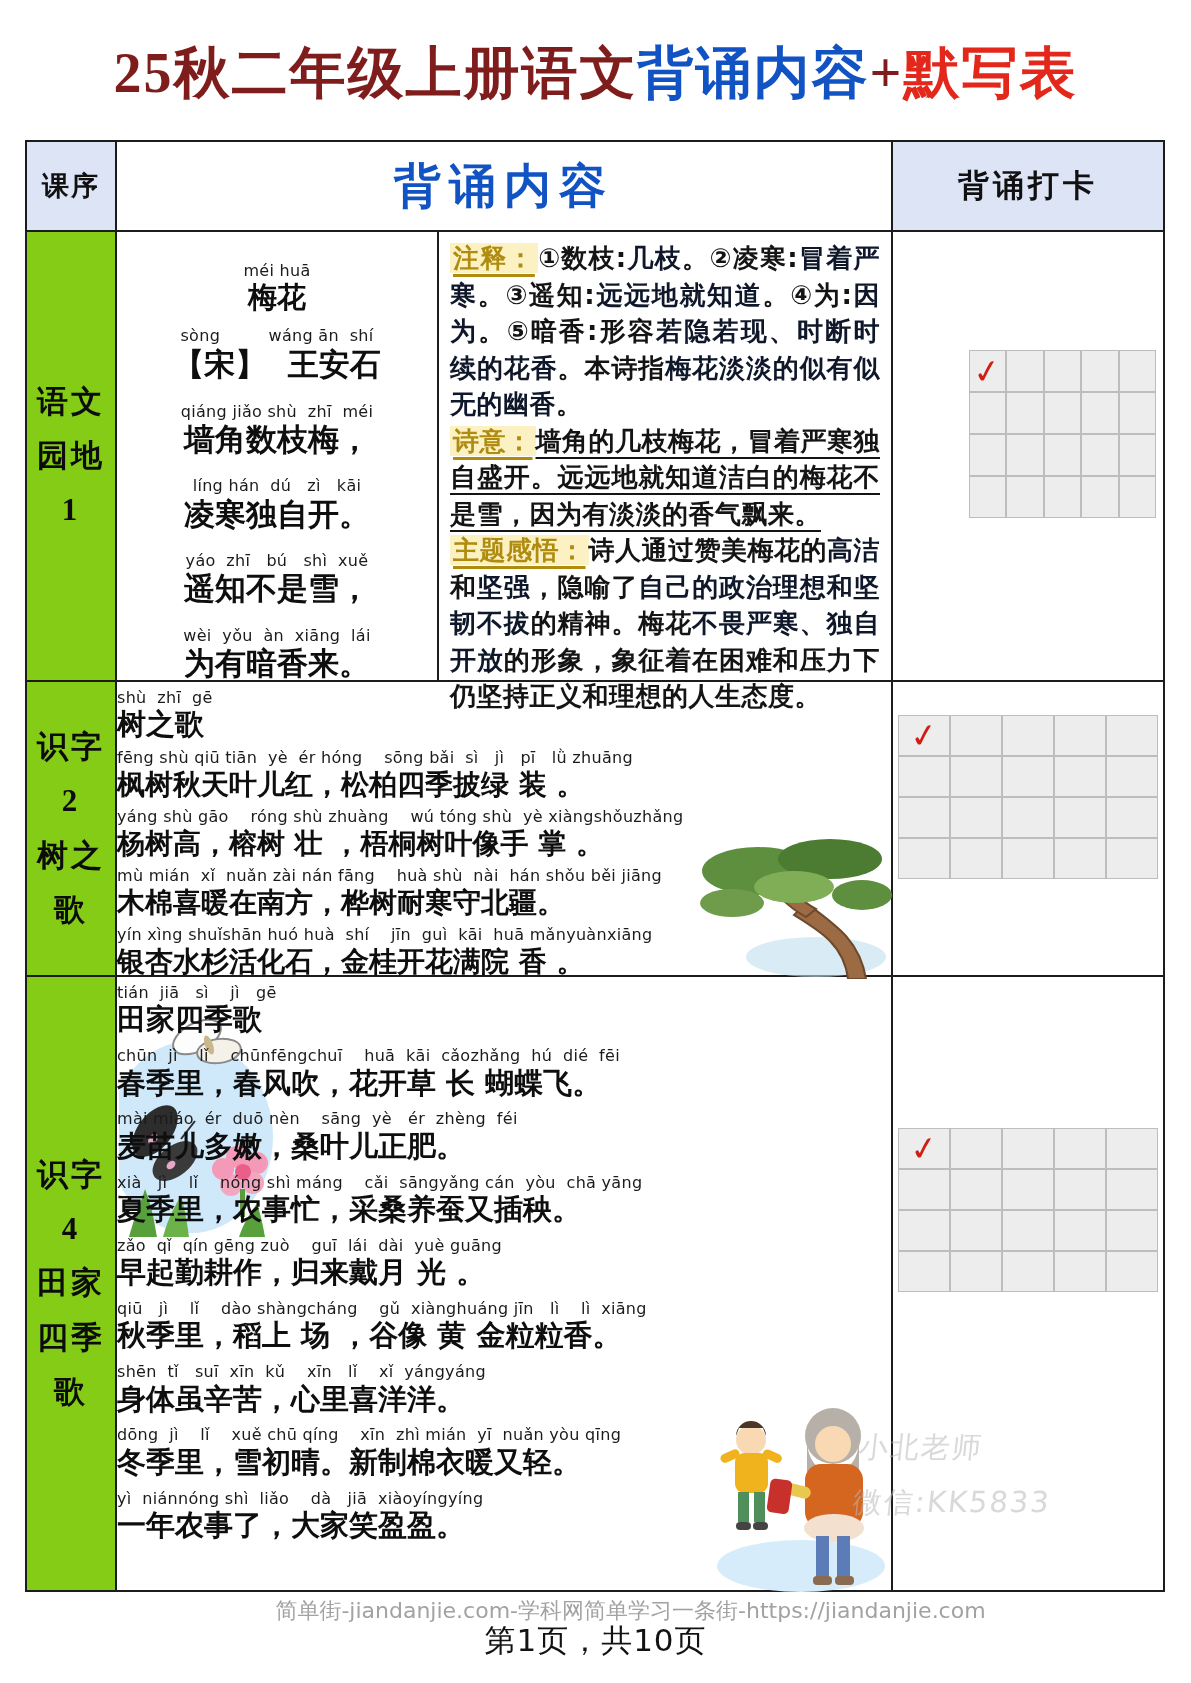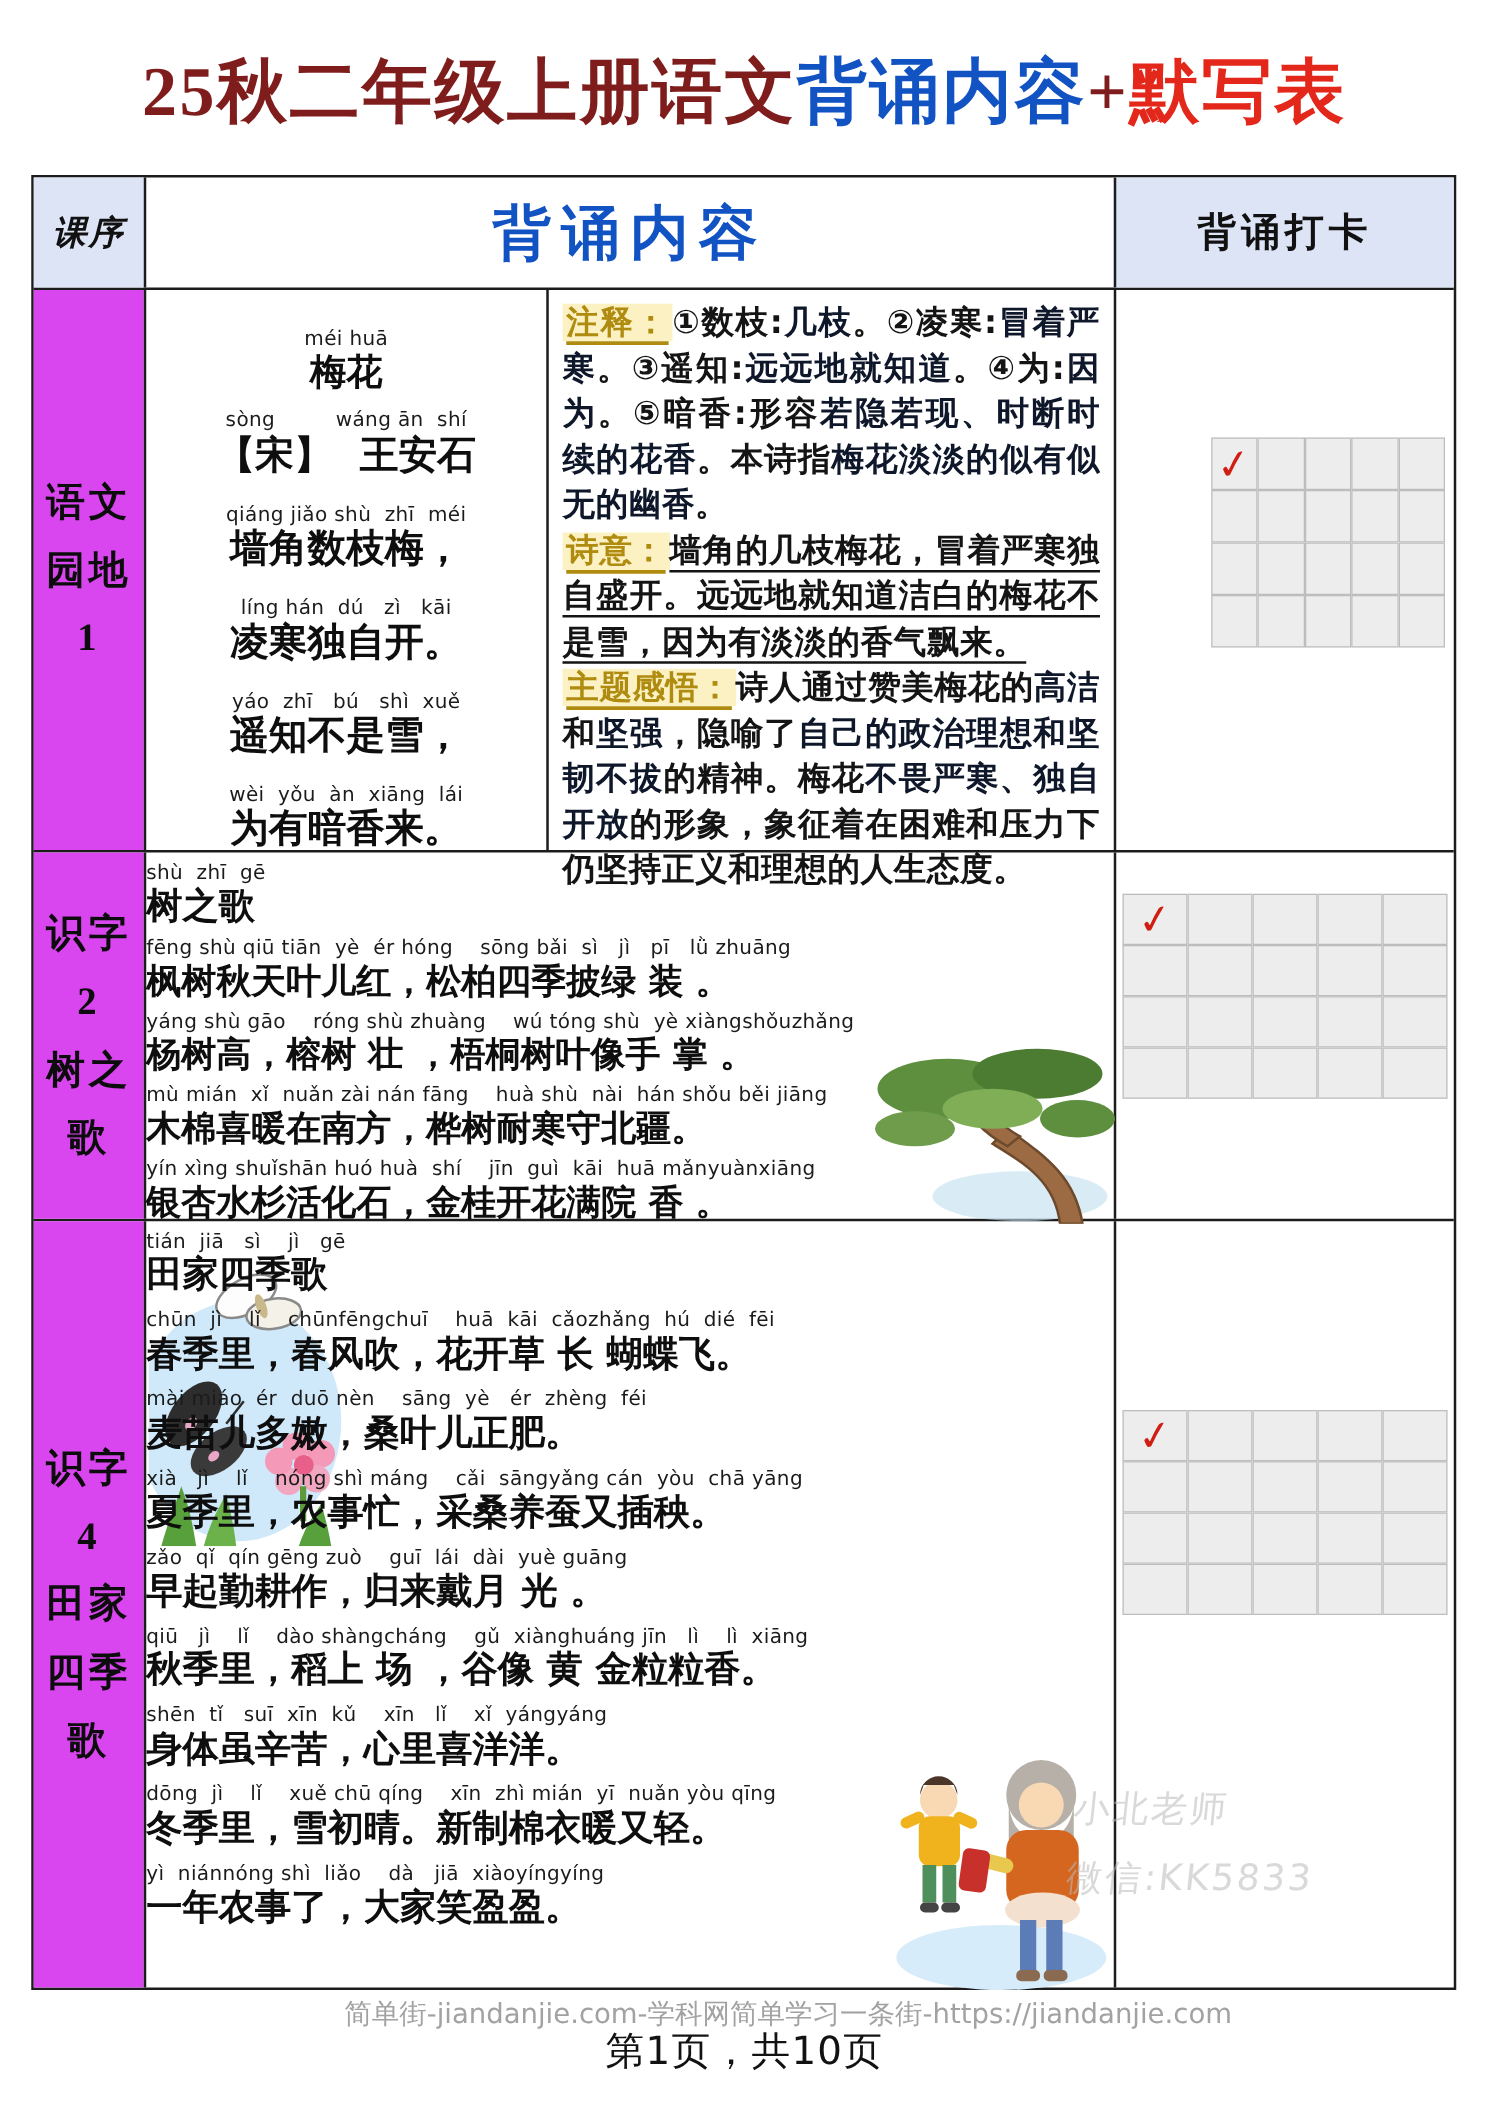--- a/index.html
+++ b/index.html
@@ -26,33 +26,33 @@
   .td + .td{border-left:2px solid #1c1c1c;}
   .col-lesson{width:88px;flex:0 0 88px;}
   .col-content{width:776px;flex:0 0 776px;}
   .col-checkin{flex:1 1 auto;}
   
   .tr-header{height:88px;}
   .hdr-lesson,.hdr-checkin{
     background:#dde4f5;display:flex;align-items:center;justify-content:center;
     font-family:"Liberation Serif","DejaVu Serif",serif;font-weight:bold;color:#111;
   }
-  .hdr-lesson{font-size:27px;letter-spacing:2px;font-style:italic;}
+  .hdr-lesson{font-size:27px;letter-spacing:2px;}
   .hdr-checkin{font-size:31px;letter-spacing:4px;}
   .hdr-content{
     display:flex;align-items:center;justify-content:center;
     font-family:"Liberation Serif","DejaVu Serif",serif;font-weight:bold;
     font-size:47px;color:#1253c4;letter-spacing:8px;
   }
   
   .tr-r1{height:450px;}
   .tr-r2{height:295px;}
   .tr-r3{height:615px;}
   .lesson-cell{
-    background:#d946ef;display:flex;align-items:center;justify-content:center;
+    background:#84cc16;display:flex;align-items:center;justify-content:center;
     text-align:center;white-space:pre-line;
     font-family:"Liberation Serif","DejaVu Serif",serif;font-weight:bold;
     font-size:31px;line-height:1.75;color:#0c0c0c;letter-spacing:3px;
   }
   
   .content-split{display:flex;}
   .poem-col{width:320px;flex:0 0 320px;box-sizing:border-box;padding-top:30px;text-align:center;}
   .notes-col{
     flex:1 1 auto;border-left:2px solid #1c1c1c;box-sizing:border-box;
     padding:8px 11px 0 11px;font-size:26px;line-height:36.5px;

